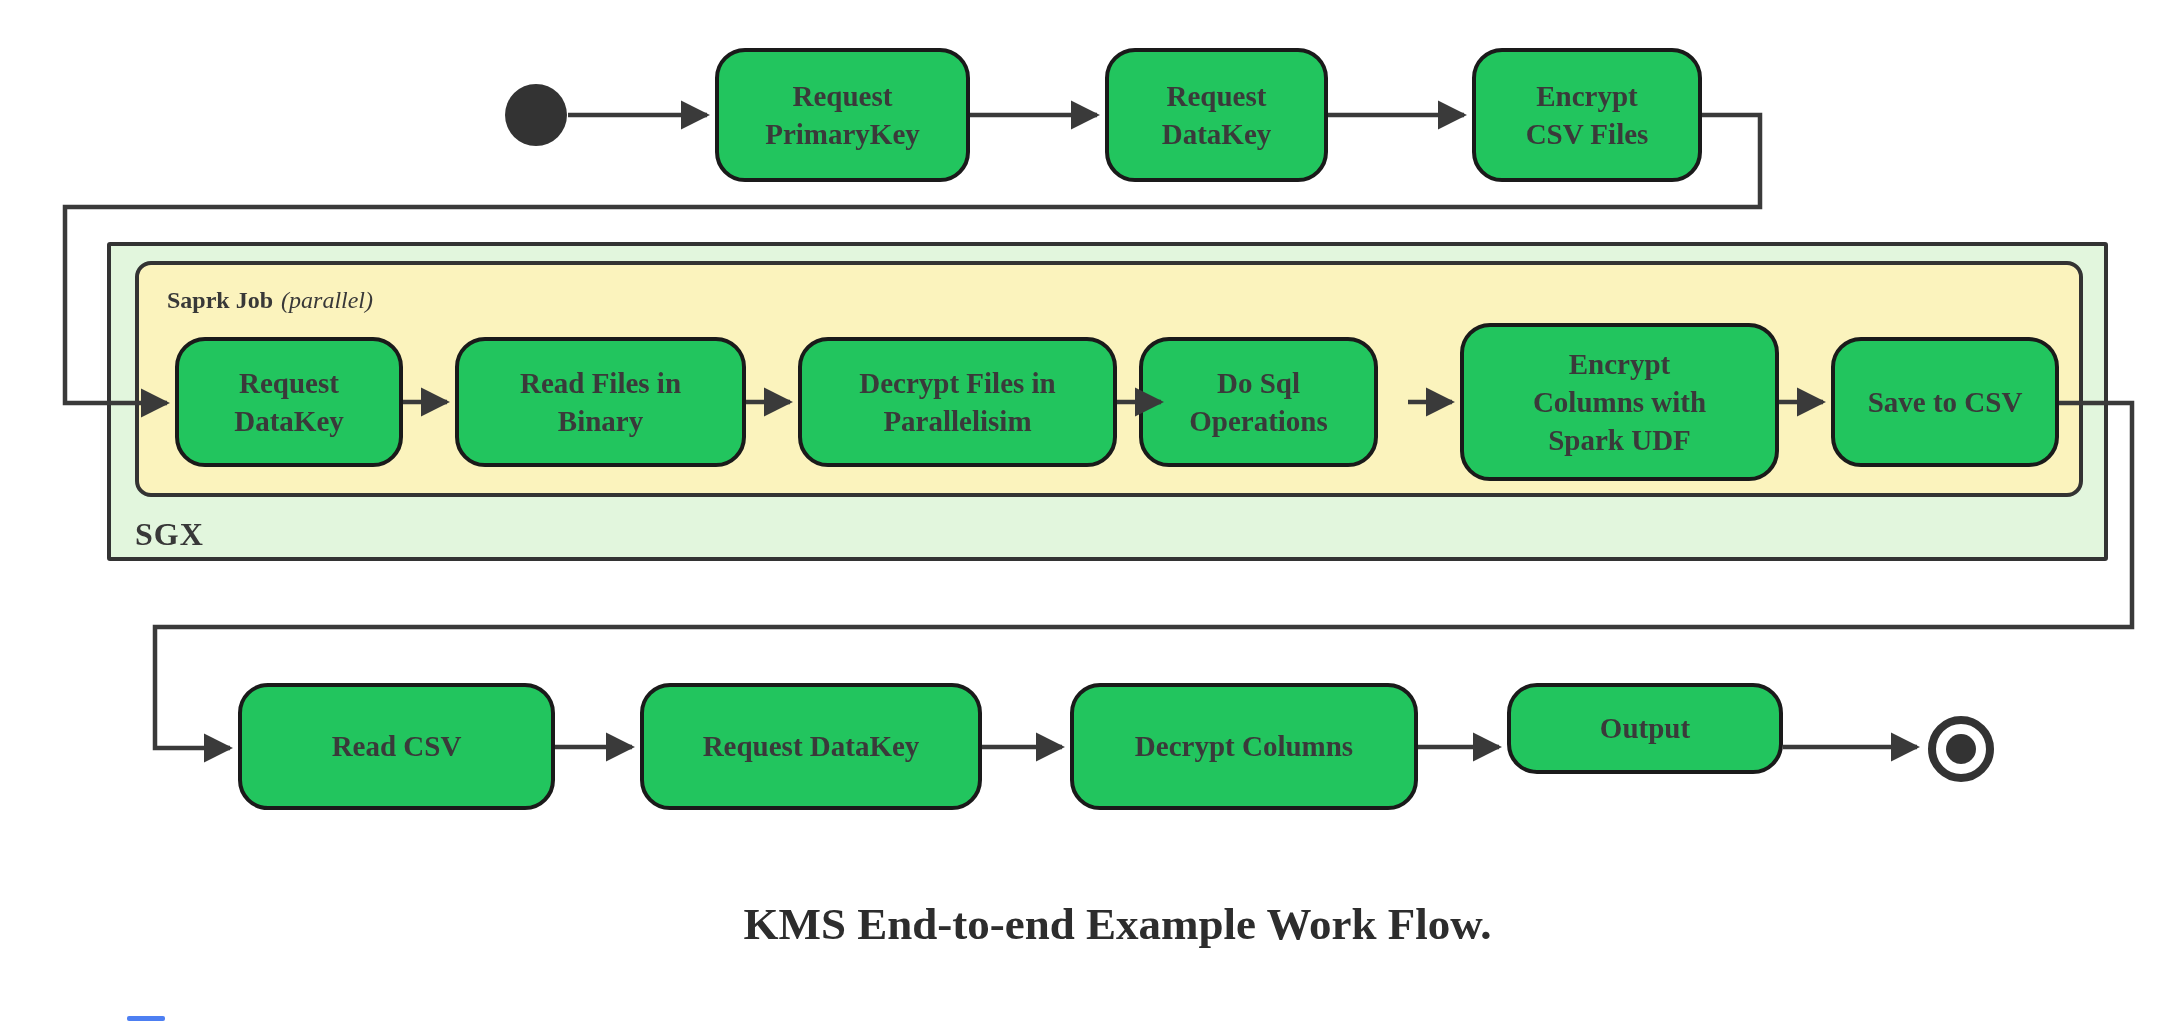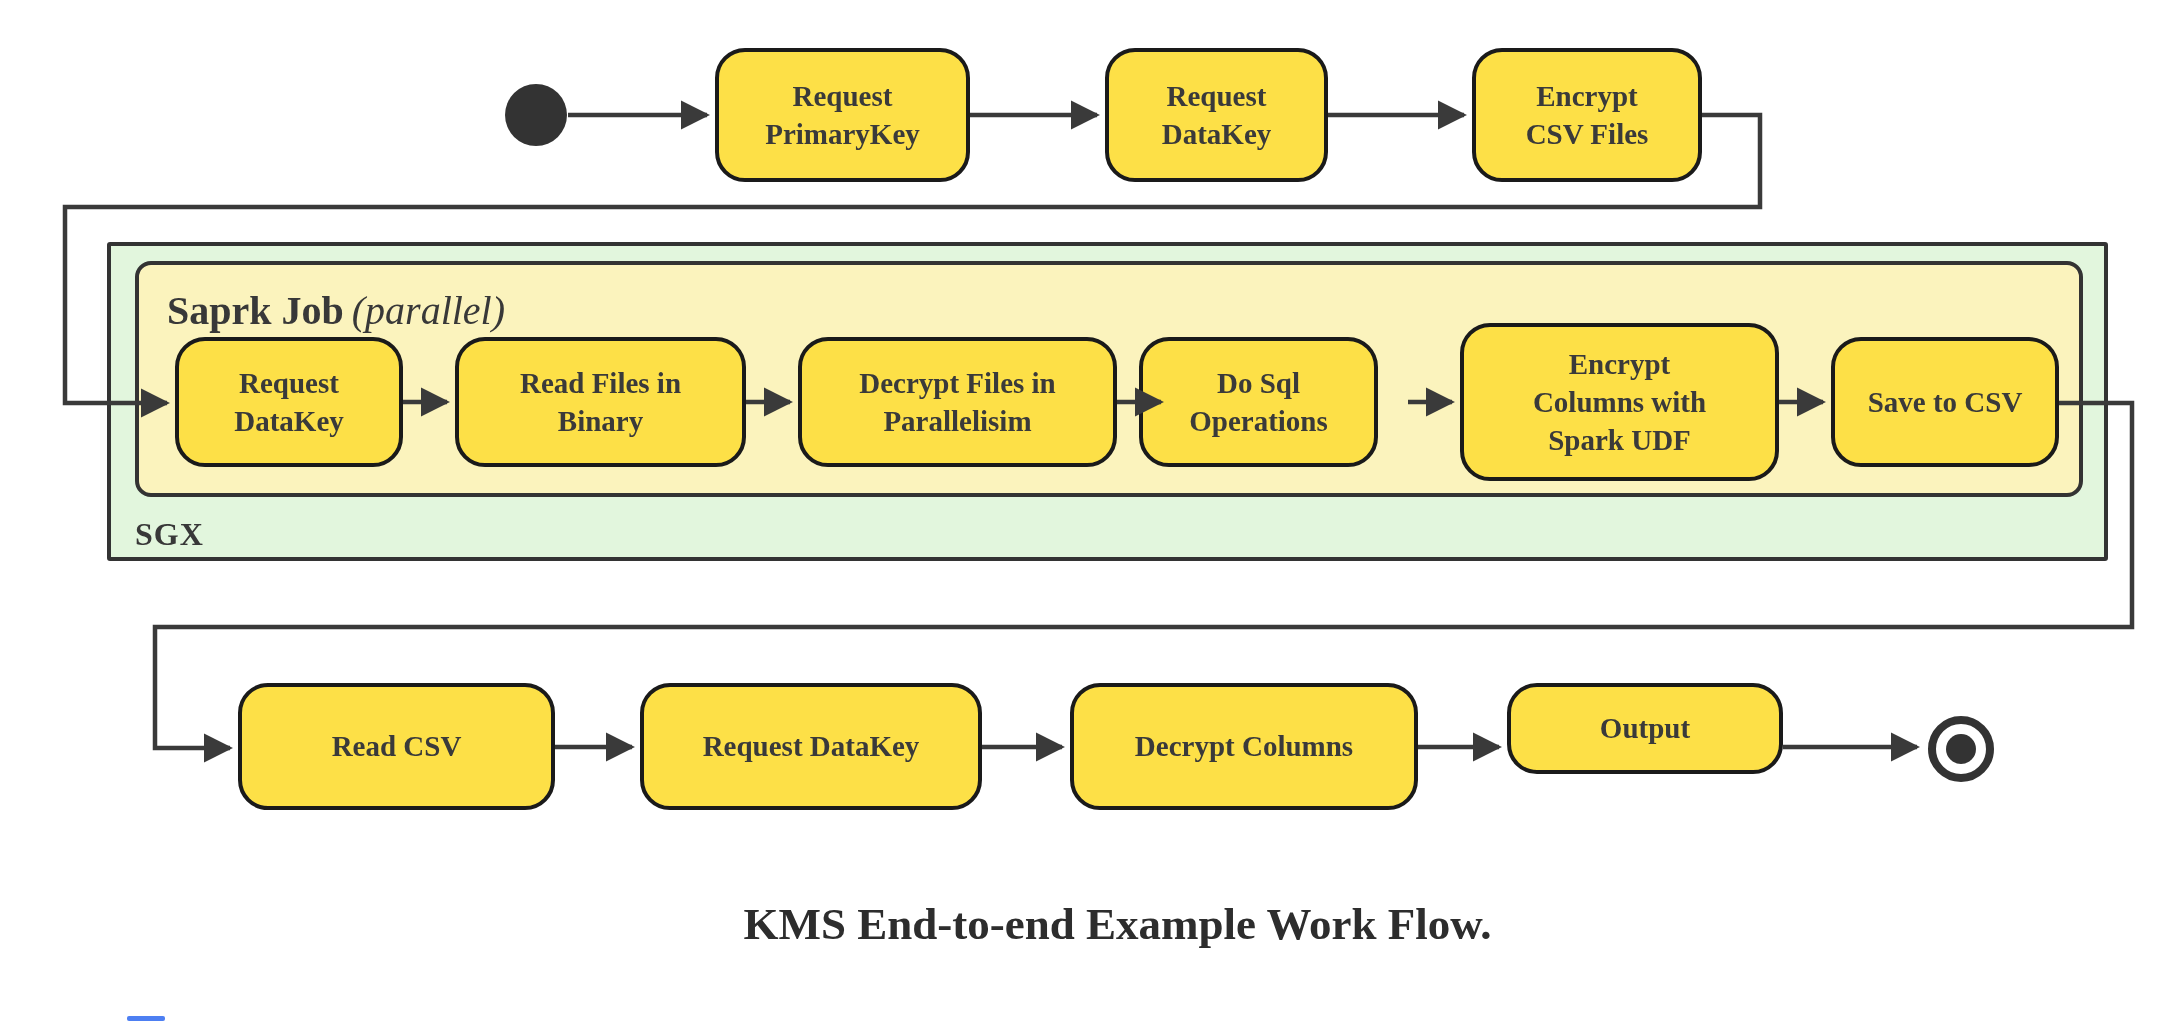--- a/index.html
+++ b/index.html
@@ -20,29 +20,29 @@
     position:absolute;left:24px;bottom:4px;
     font-weight:700;font-size:32px;color:#383838;letter-spacing:1px;
   }
   .container-spark{
     position:absolute;left:135px;top:261px;width:1948px;height:236px;
     background:#fbf3bd;border:4px solid #333333;border-radius:16px;
     box-sizing:border-box;
   }
   .spark-label{
     position:absolute;left:28px;top:22px;
-    font-size:40px;color:#383838;white-space:nowrap;
+    font-size:24px;color:#383838;white-space:nowrap;
   }
   .spark-label .b{font-weight:700;}
   .spark-label .i{font-style:italic;font-weight:400;margin-left:8px;}
   
   .node{
     position:absolute;
     box-sizing:border-box;
-    background:#fde047;
+    background:#22c55e;
     border:4px solid #1a1a1a;
     border-radius:30px;
     display:flex;align-items:center;justify-content:center;
     text-align:center;
     font-weight:700;font-size:29px;line-height:1.32;color:#3a3a3a;
     white-space:pre-line;
     padding:0 10px;
   }
   
   svg.edges{position:absolute;left:0;top:0;pointer-events:none;}

